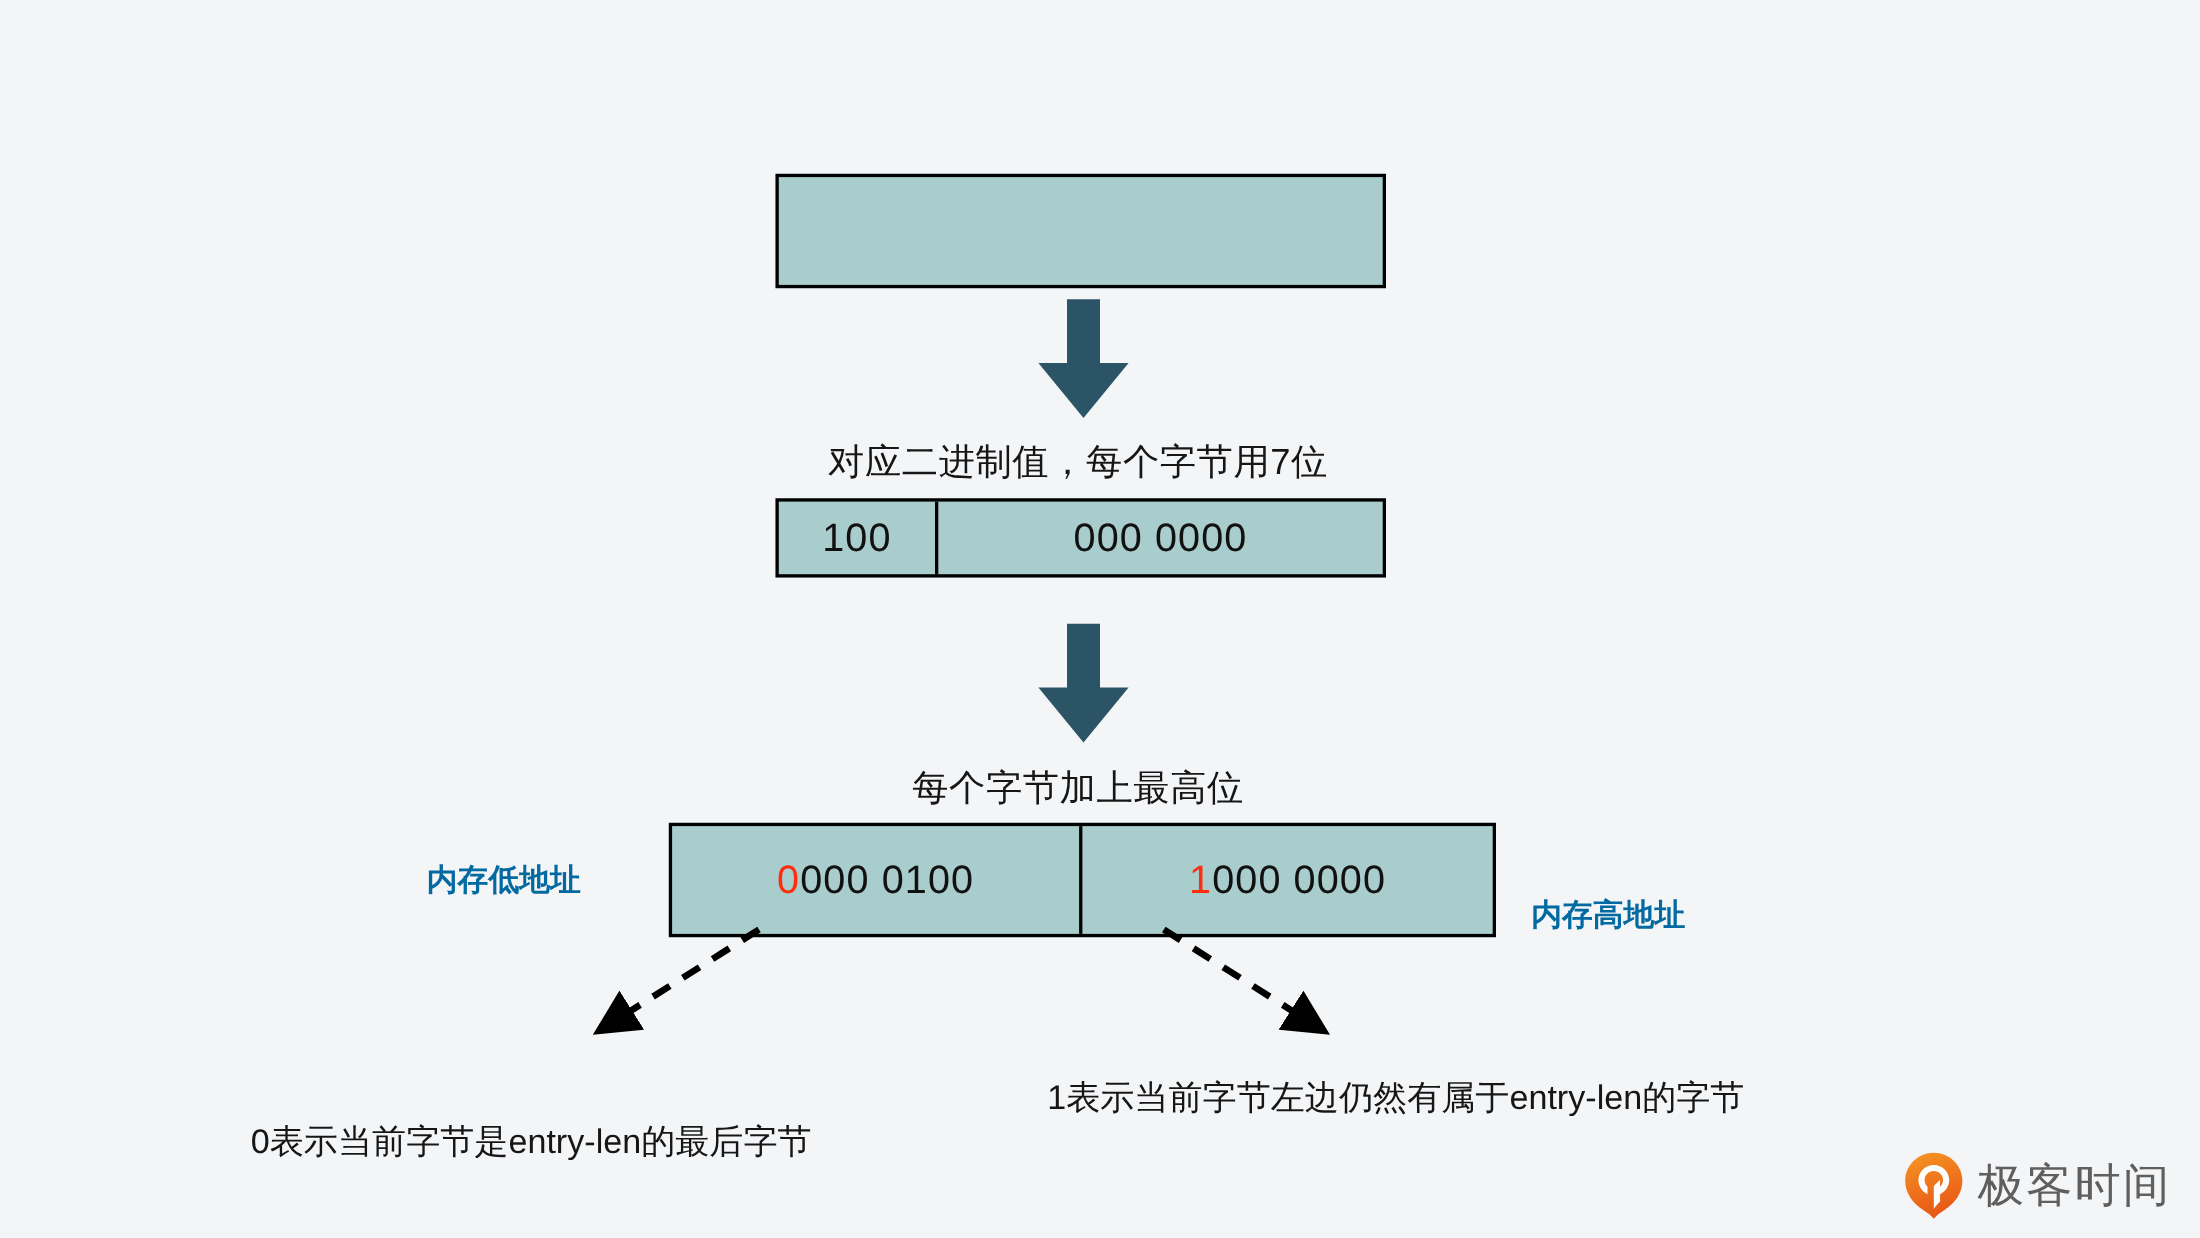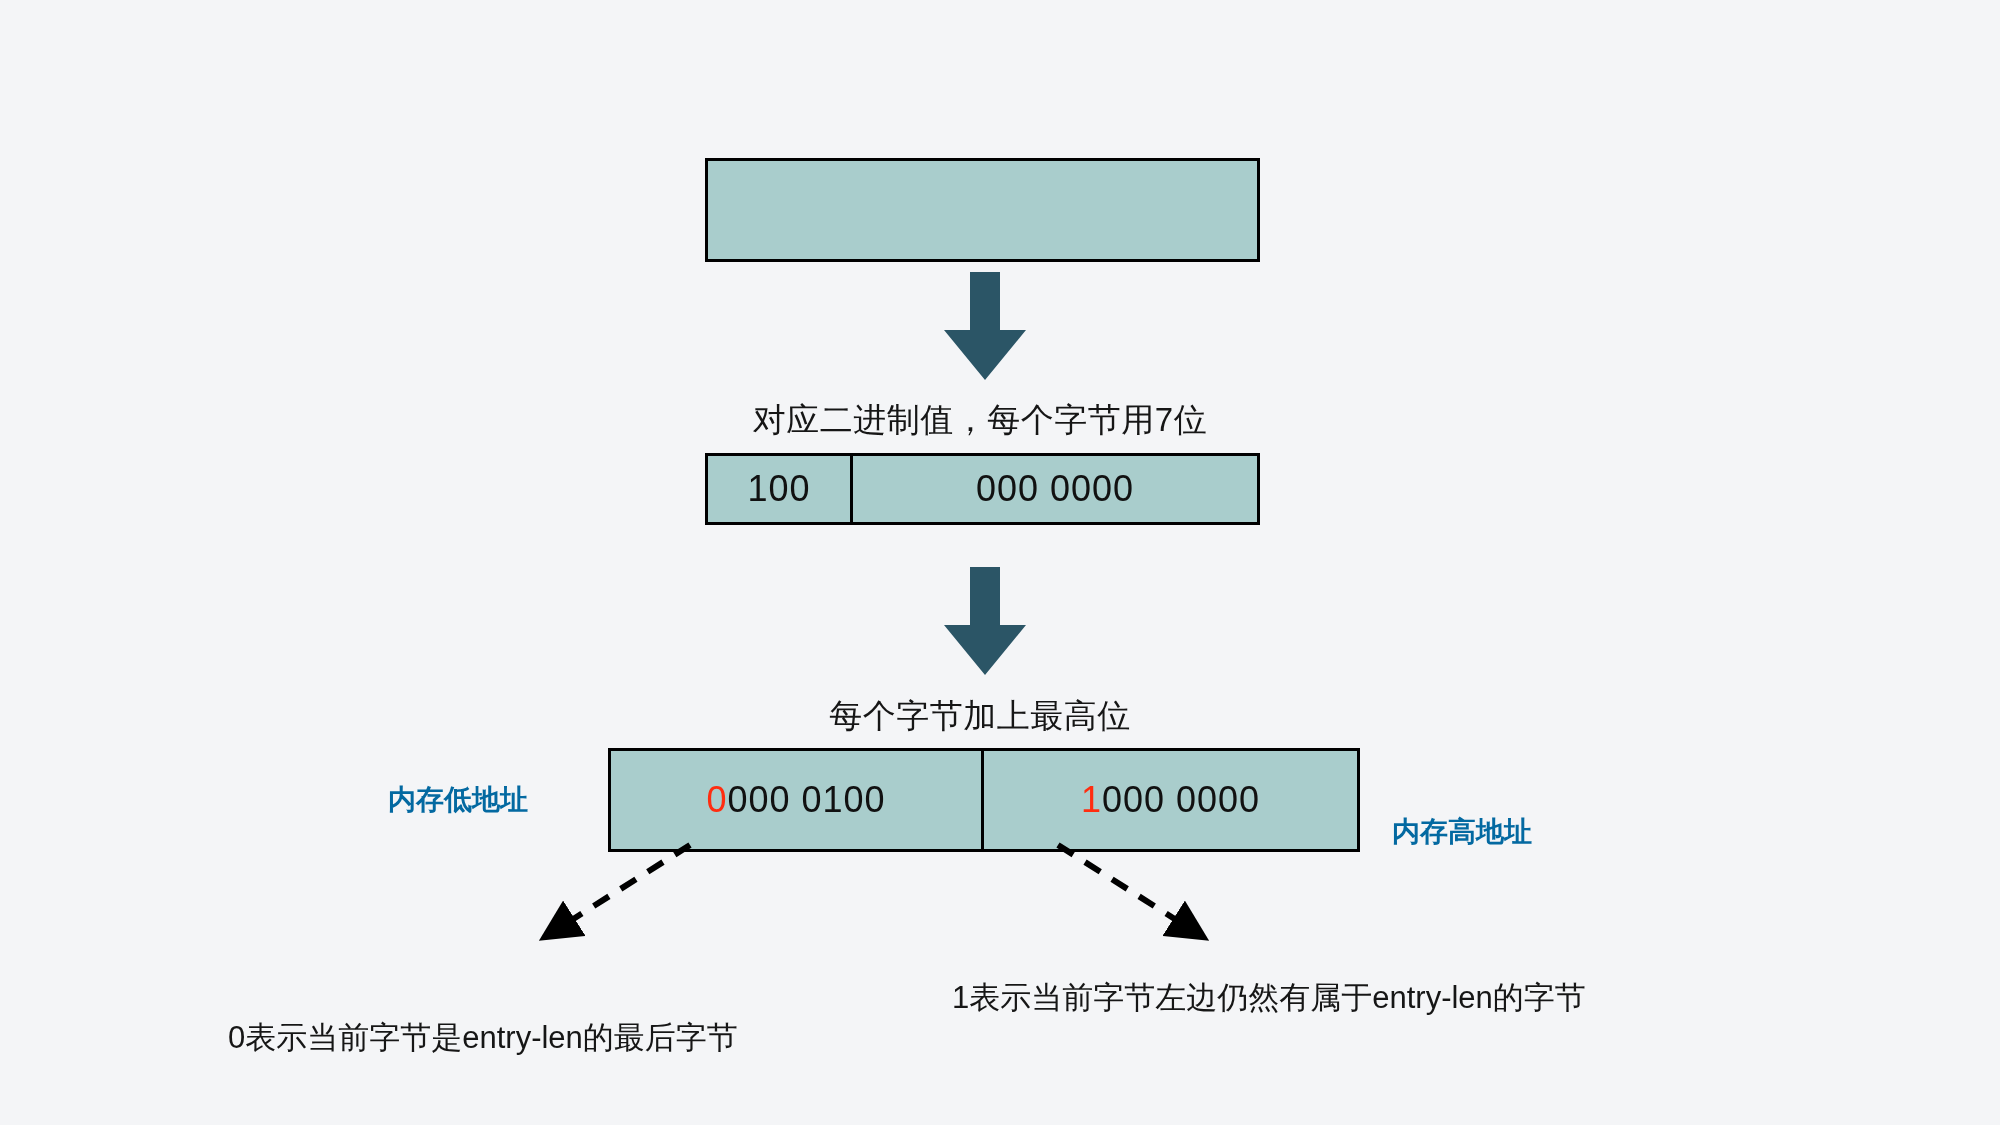--- a/index.html
+++ b/index.html
@@ -142,14 +142,34 @@
 
     <line x1="690" y1="845" x2="548" y2="935" stroke="#000000" stroke-width="6" stroke-dasharray="18,14" marker-end="url(#dash-head)"></line>
 
     <line x1="1058" y1="845" x2="1200" y2="935" stroke="#000000" stroke-width="6" stroke-dasharray="18,14" marker-end="url(#dash-head)"></line>
   </svg>
 
   <div class="note" style="left:228px; top:977px;margin-top:40px;">0表示当前字节是entry-len的最后字节</div>
 
   <div class="note" style="left:952px; top:977px;">1表示当前字节左边仍然有属于entry-len的字节</div>
 
+  <div class="watermark">
+    <svg width="56" height="62" viewBox="0 0 56 62">
+      <defs>
+        <linearGradient id="gt-grad" x1="0" y1="0" x2="0.3" y2="1">
+          <stop offset="0%" stop-color="#f7941e"></stop>
+          <stop offset="100%" stop-color="#e8540f"></stop>
+        </linearGradient>
+      </defs>
+      <path d="M28,1 C13.6,1 2,12.4 2,26.4 C2,37.6 9,47.3 18.6,53.2
+               C23,55.9 26,58.4 28,61 C30,58.4 33,55.9 37.4,53.2
+               C47,47.3 54,37.6 54,26.4 C54,12.4 42.4,1 28,1 Z" fill="url(#gt-grad)"></path>
+      <path d="M28,12 C20.3,12 14,18.2 14,25.8 C14,31.5 17.4,36.4 22.3,38.6
+               L22.3,31.8 C20.6,30.4 19.6,28.2 19.6,25.8
+               C19.6,21.2 23.3,17.5 28,17.5 C32.7,17.5 36.4,21.2 36.4,25.8
+               C36.4,28.2 35.4,30.4 33.7,31.8 L33.7,25.4 L28,31.2
+               L28,52 C30,49 32.5,46.5 33.7,45.6 L33.7,38.6
+               C38.6,36.4 42,31.5 42,25.8 C42,18.2 35.7,12 28,12 Z" fill="#ffffff"></path>
+    </svg>
+    <span class="watermark-text">极客时间</span>
+  </div>
 
 </div>
 
 </body></html>

